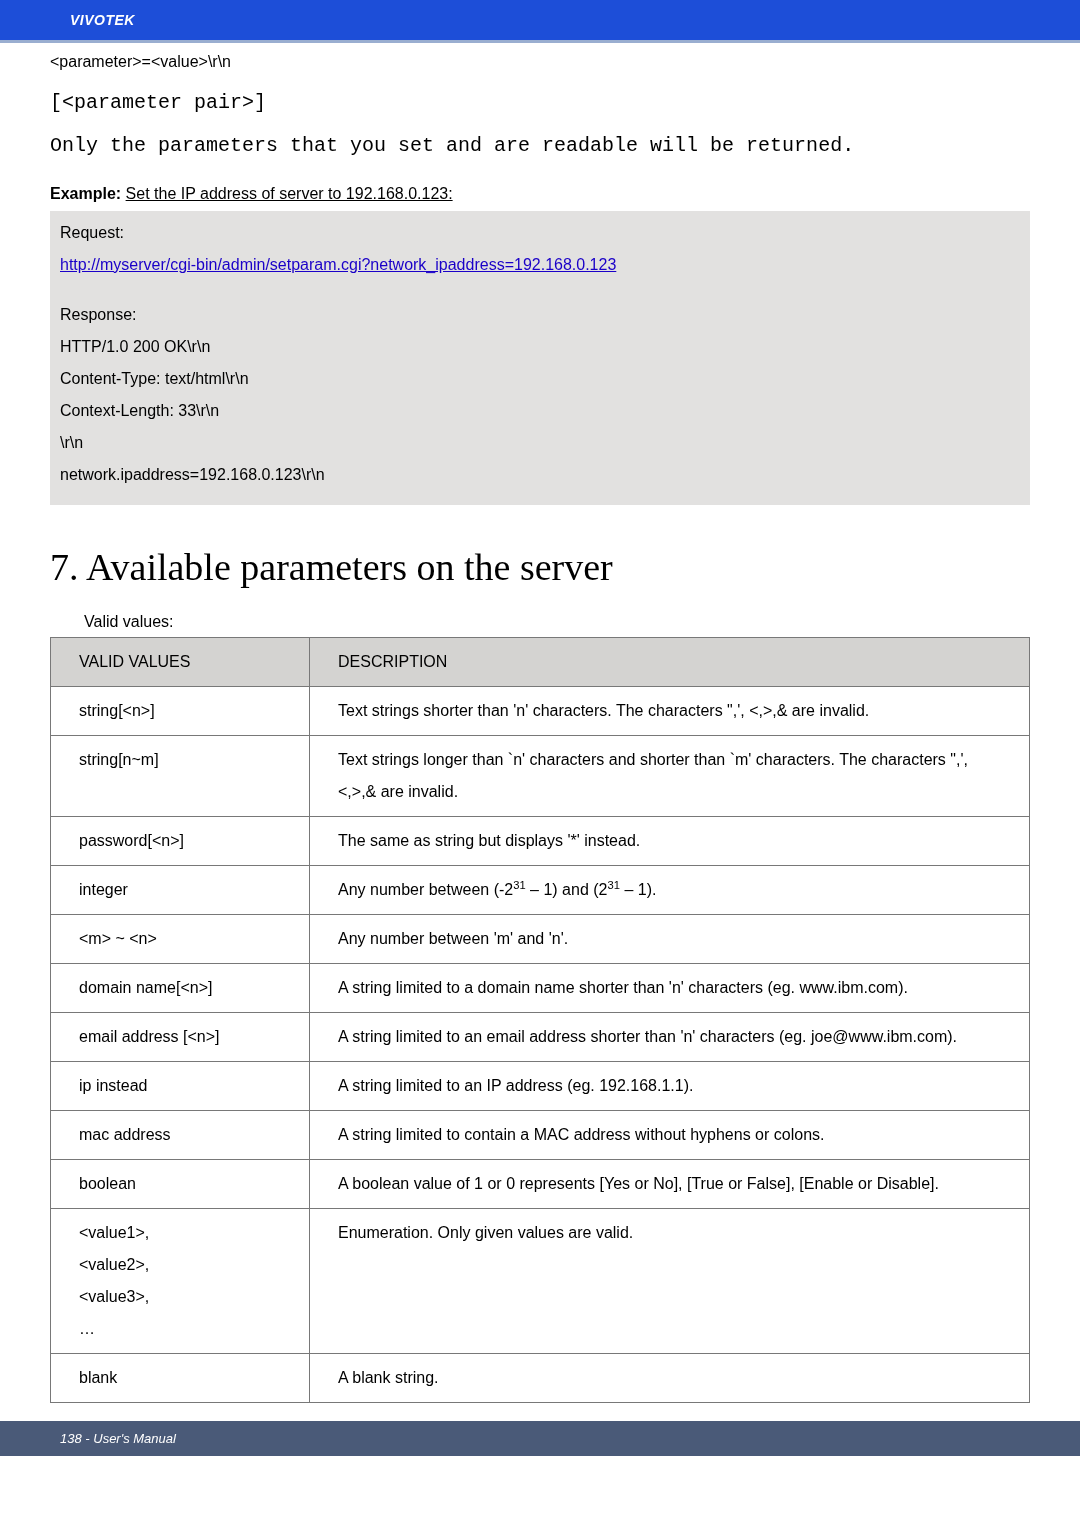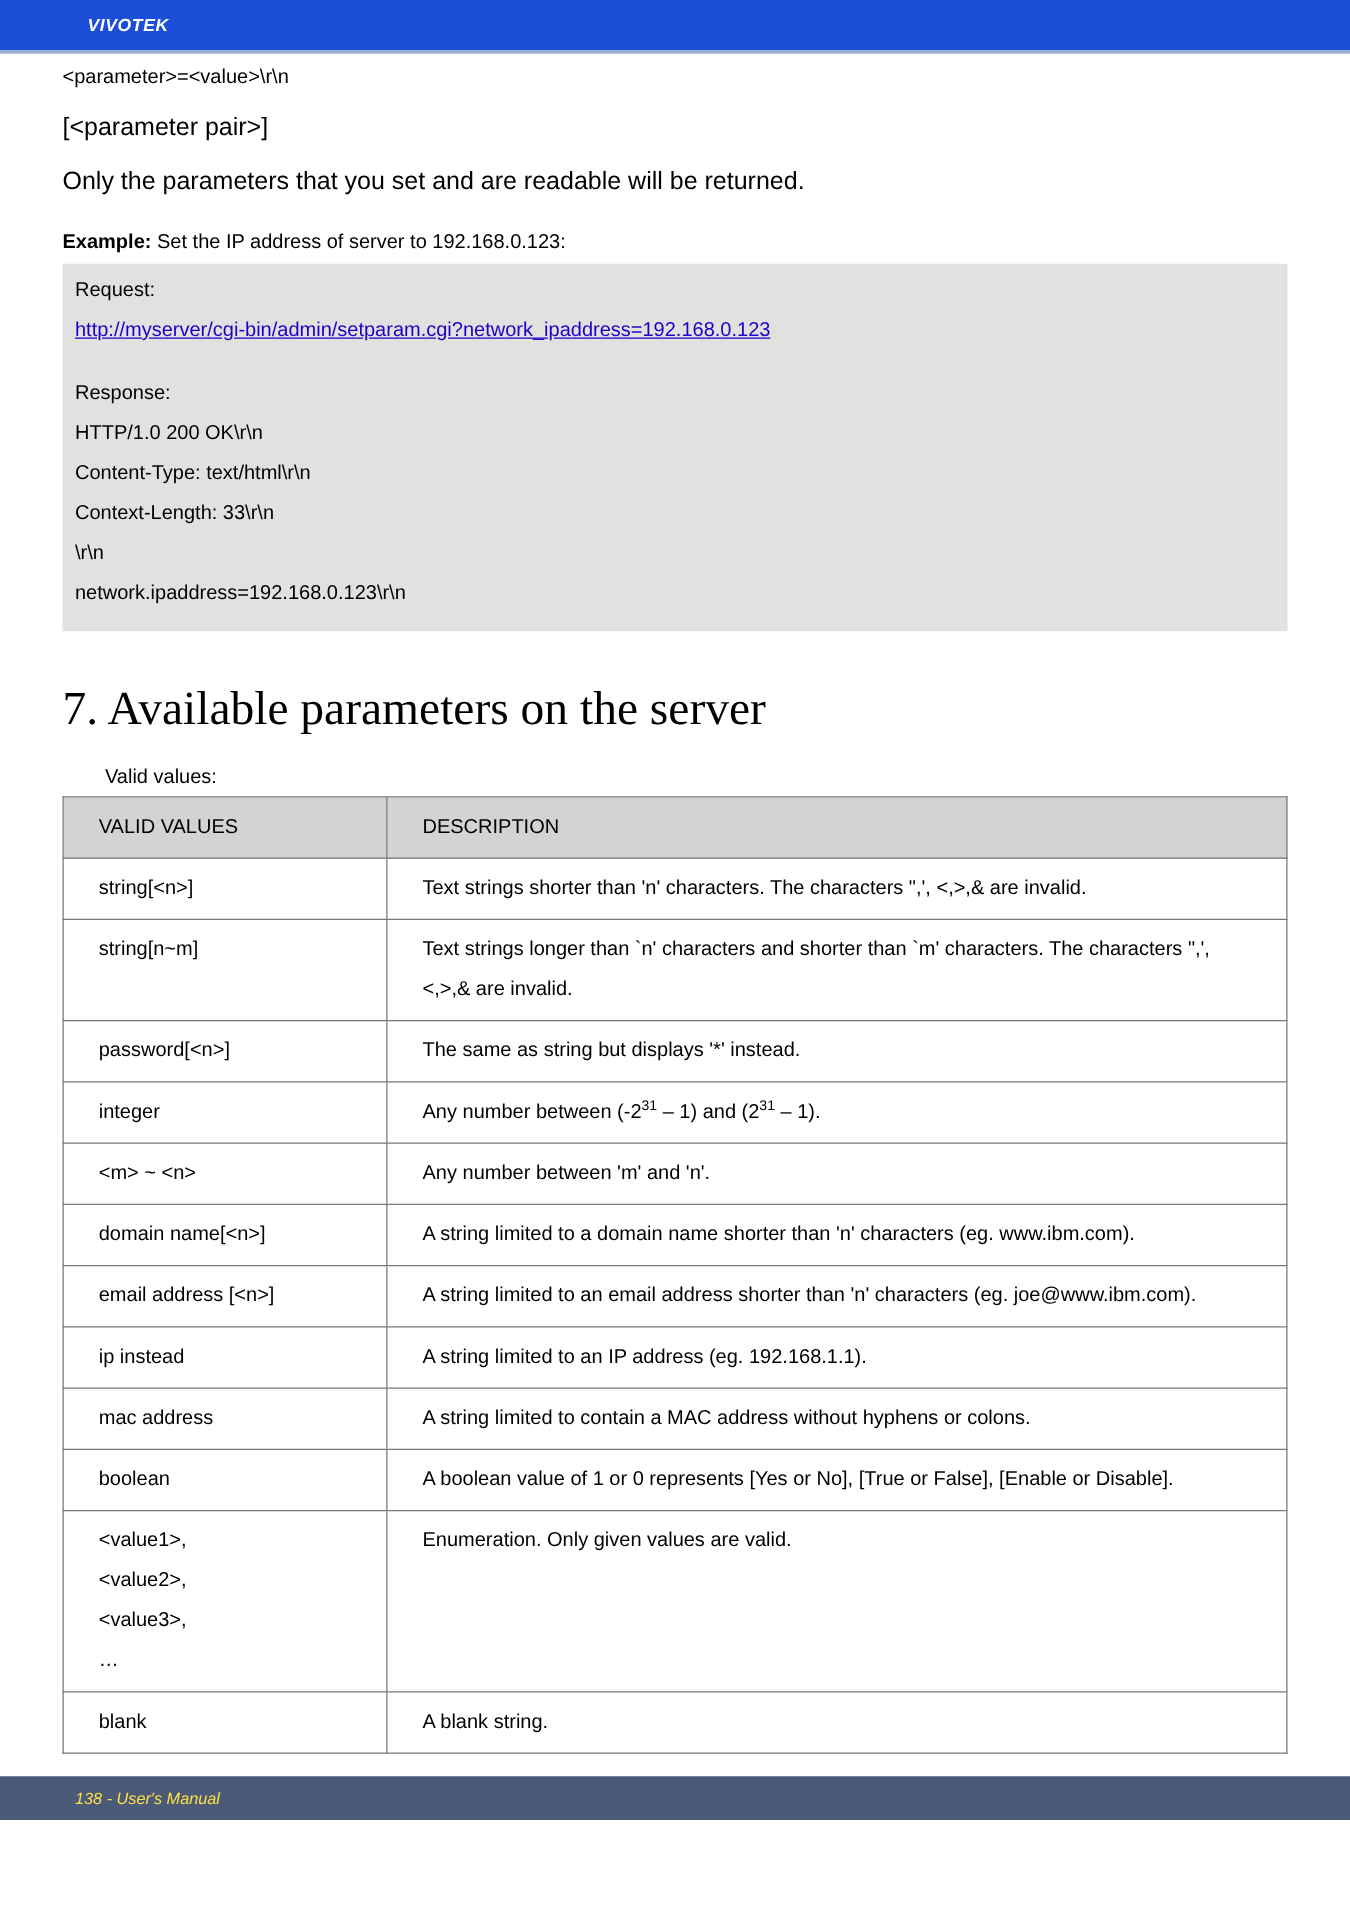--- a/index.html
+++ b/index.html
@@ -25,31 +25,31 @@
     height: 3px;
     background: #9aaed0;
   }
   .content { padding: 0 50px; }
   .mono-line {
     font-family: Verdana, Arial, sans-serif;
     font-size: 16px;
     margin: 10px 0;
   }
   .serif-line {
-    font-family: Liberation Sans, sans-serif;
+    font-family: Liberation Mono, monospace;
     font-size: 20px;
     margin: 20px 0;
   }
   .example-label {
     font-weight: bold;
     margin-top: 28px;
     margin-bottom: 8px;
     font-size: 16px;
   }
-  .example-label .rest { font-weight: normal; }
+  .example-label .rest { font-weight: normal; text-decoration: underline; }
   .gray-box {
     background: #e2e1e0;
     padding: 6px 10px 14px 10px;
     font-size: 16px;
     line-height: 2.0;
   }
   .gray-box a { color: #1a00c8; text-decoration: underline; }
   .section-title {
     font-family: "Times New Roman", Times, serif;
     font-size: 38px;
@@ -69,21 +69,21 @@
     vertical-align: top;
     line-height: 2.0;
   }
   table.valid th {
     background: #d4d3d1;
     font-weight: normal;
   }
   table.valid td.col-v { width: 259px; }
   .footer-band {
     background: #4a5a78;
-    color: #fde047;
+    color: #ffffff;
     font-style: italic;
     font-size: 13px;
     padding: 10px 30px 10px 60px;
     margin-top: 18px;
   }
   sup { font-size: 0.7em; }
 </style>
 </head>
 <body>
 

